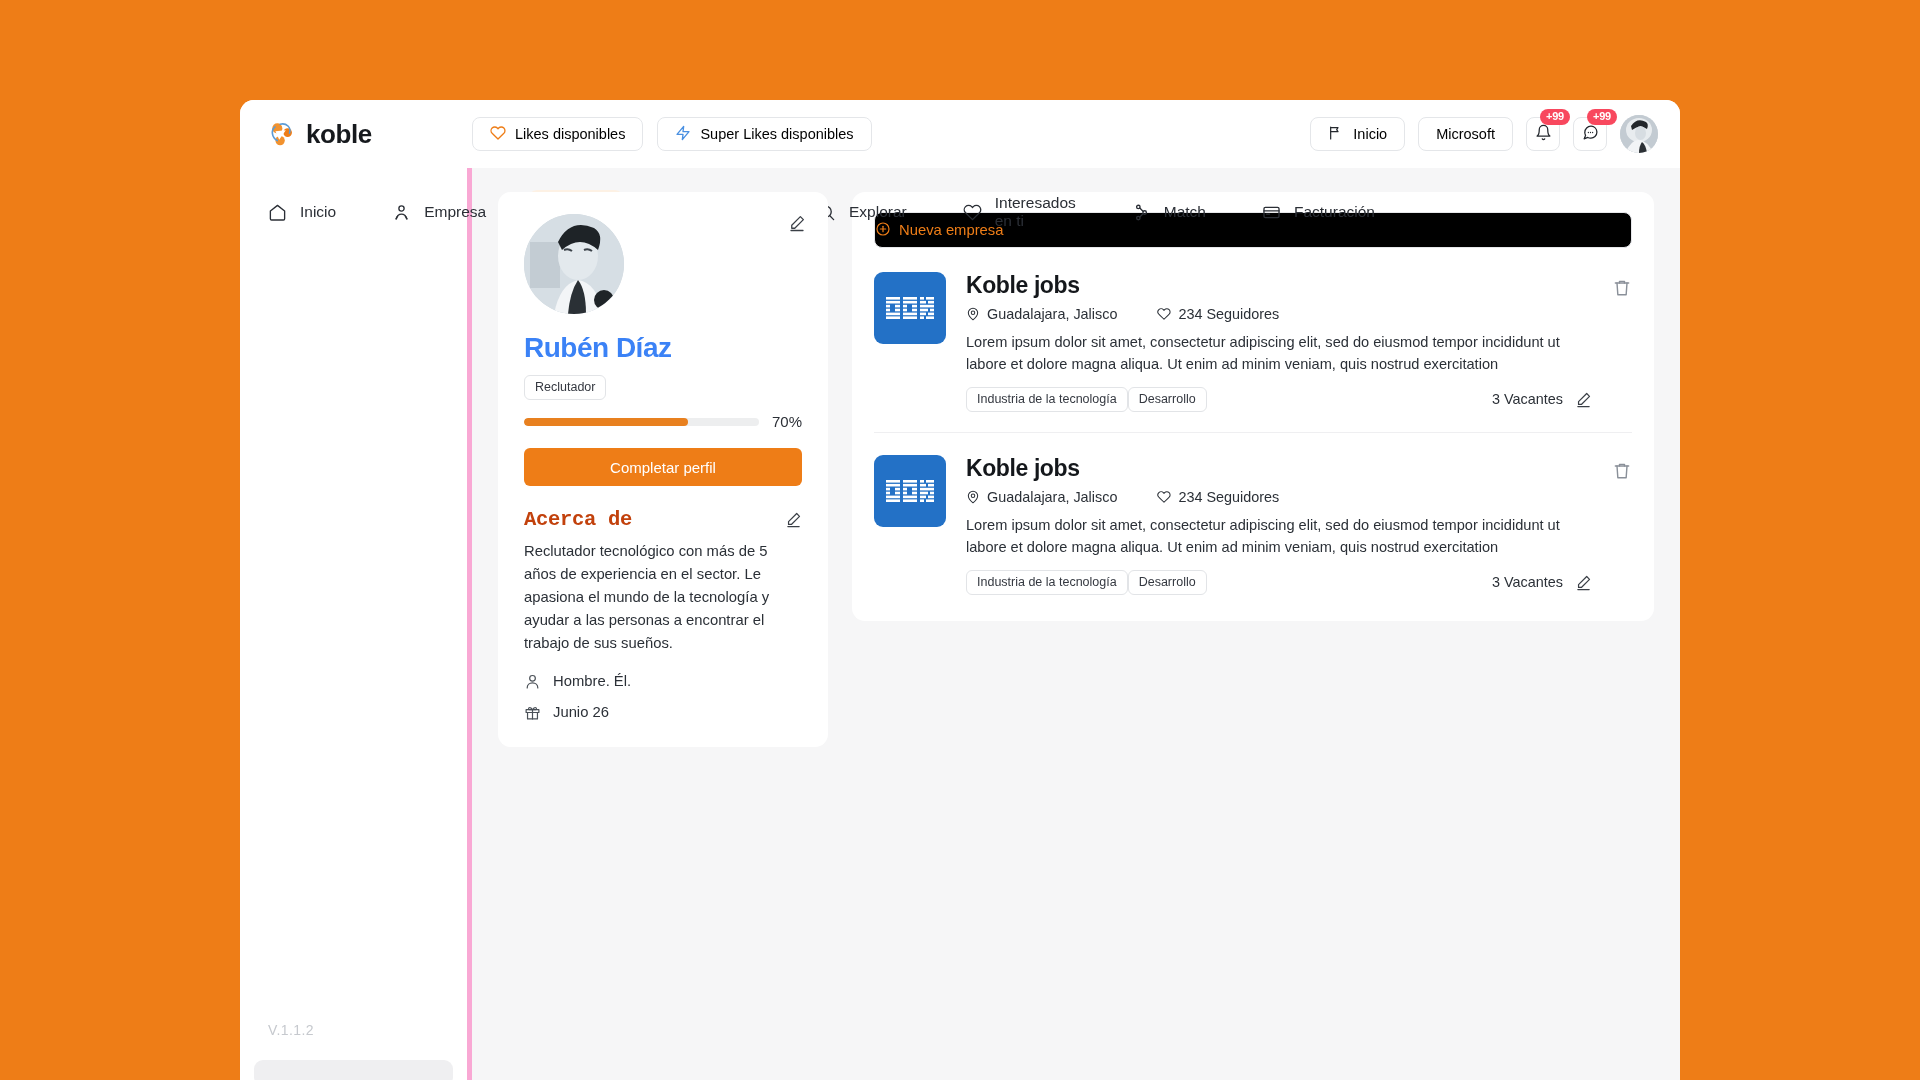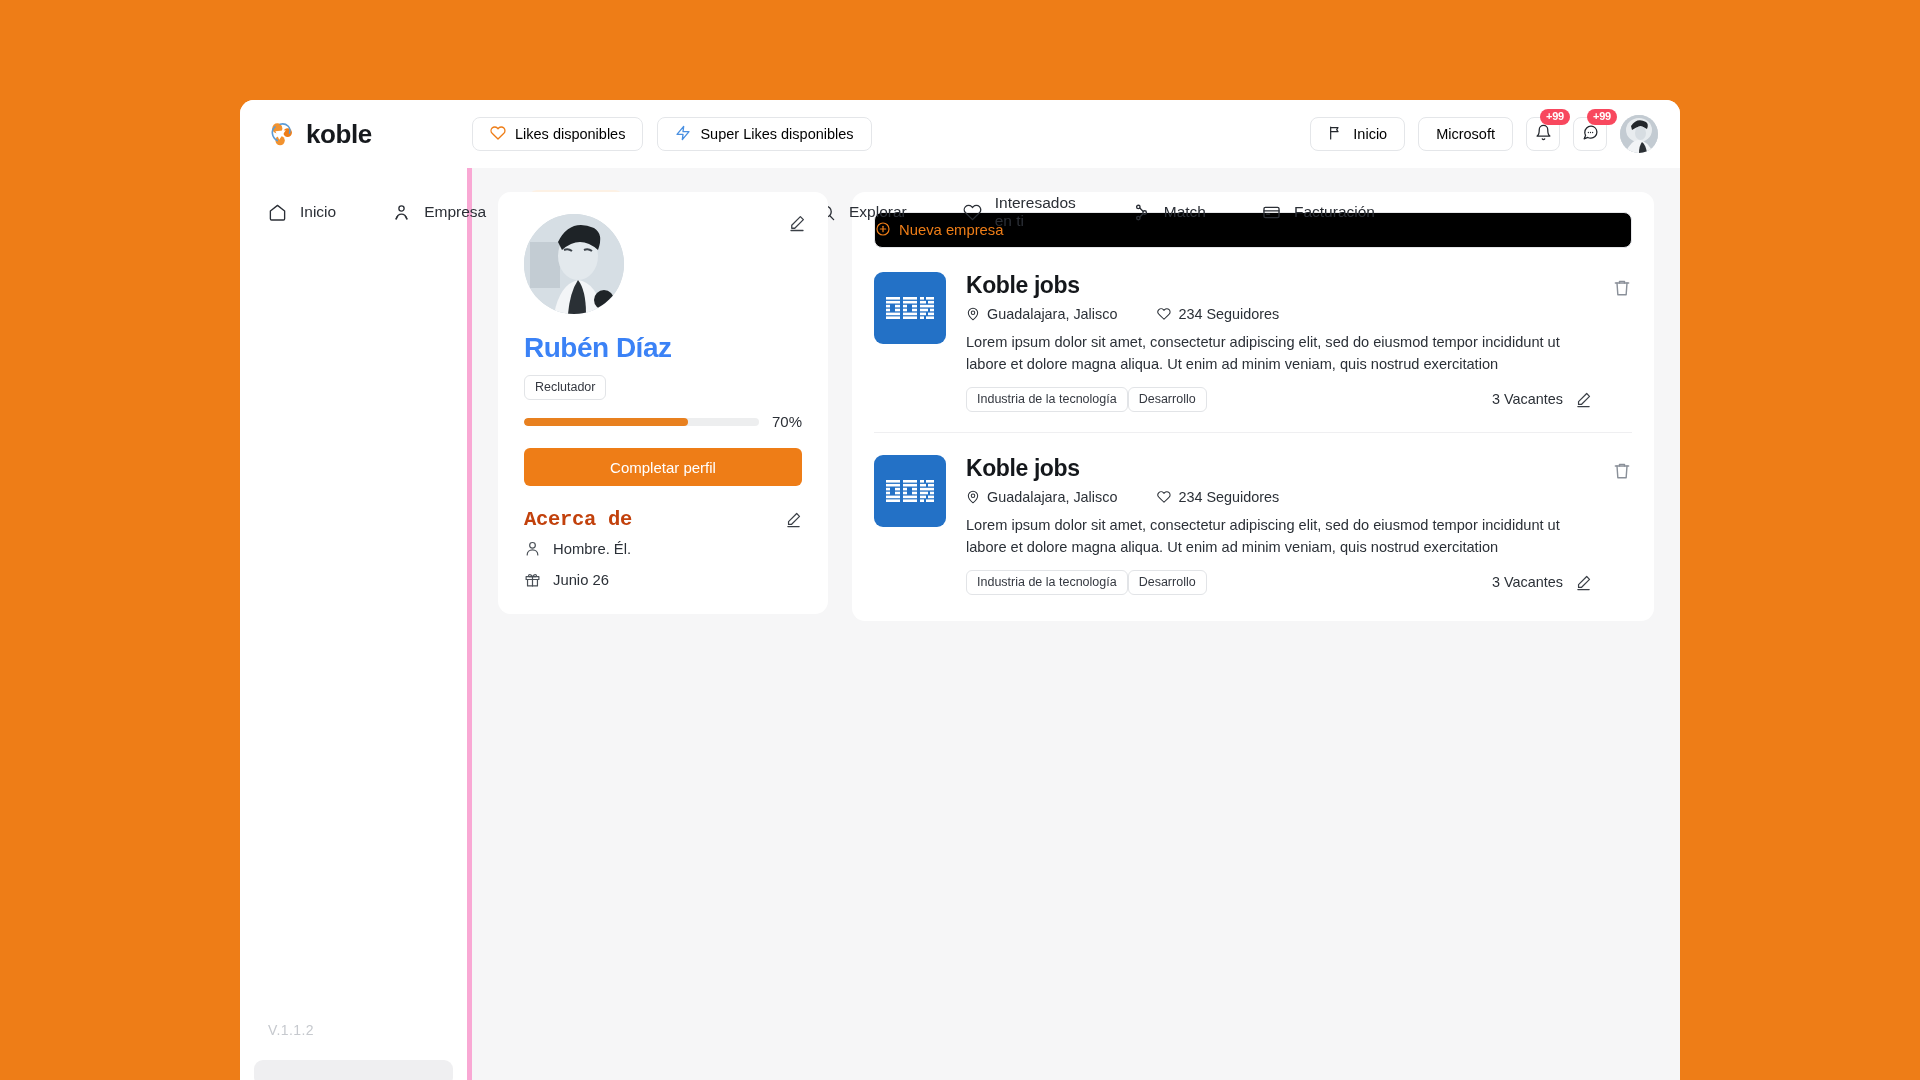--- a/index.html
+++ b/index.html
@@ -506,20 +506,21 @@
 
         <div class="about-head">
           <h2 class="about-title">Acerca de</h2>
           <span class="edit-inline">
             <svg width="17" height="17" viewBox="0 0 24 24" fill="none" stroke="#3A3F46" stroke-width="1.7" stroke-linecap="round" stroke-linejoin="round">
                 <path d="M16.5 3.5l4 4L9 19H5v-4z"></path>
                 <path d="M4 22h16"></path>
               </svg>
           </span>
         </div>
+        <p class="about-text">Reclutador tecnológico con más de 5 años de experiencia en el sector. Le apasiona el mundo de la tecnología y ayudar a las personas a encontrar el trabajo de sus sueños.</p>
 
         <div class="meta-row">
           <span class="meta-ico">
             <svg width="17" height="17" viewBox="0 0 24 24" fill="none" stroke="#4A5057" stroke-width="1.7" stroke-linecap="round" stroke-linejoin="round">
                 <circle cx="12" cy="7.5" r="4"></circle>
                 <path d="M4.5 21c0-4.2 3.4-7 7.5-7s7.5 2.8 7.5 7"></path>
               </svg>
           </span>
           <span>Hombre. Él.</span>
         </div>

